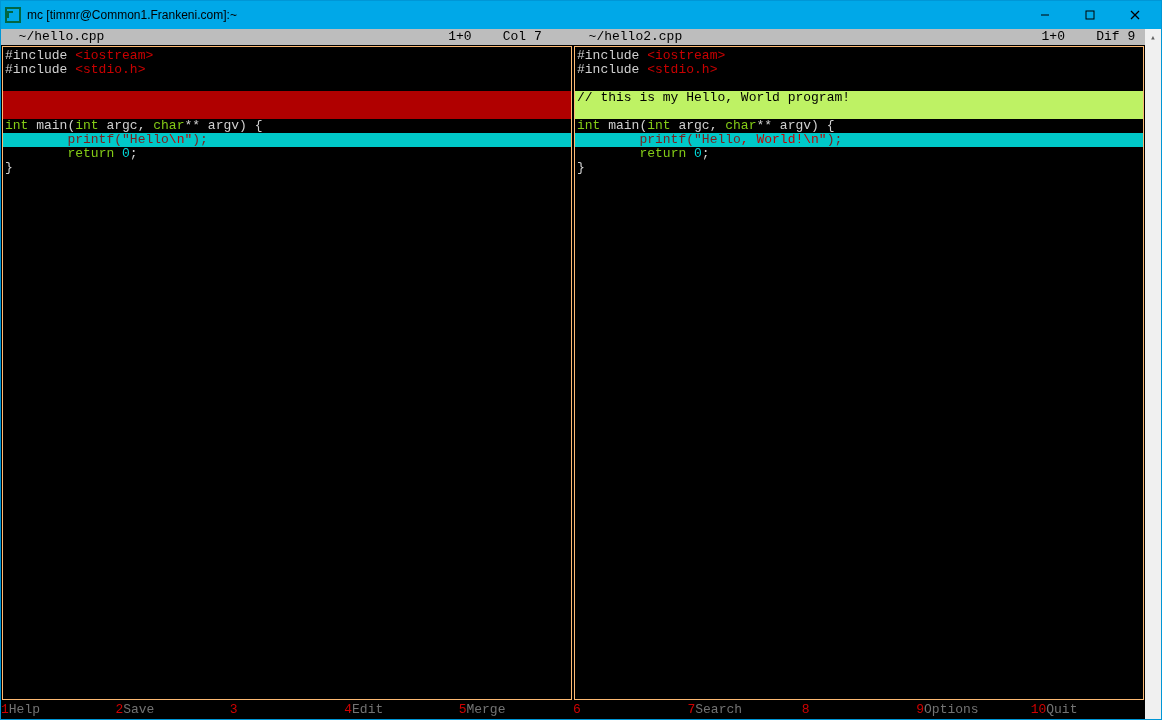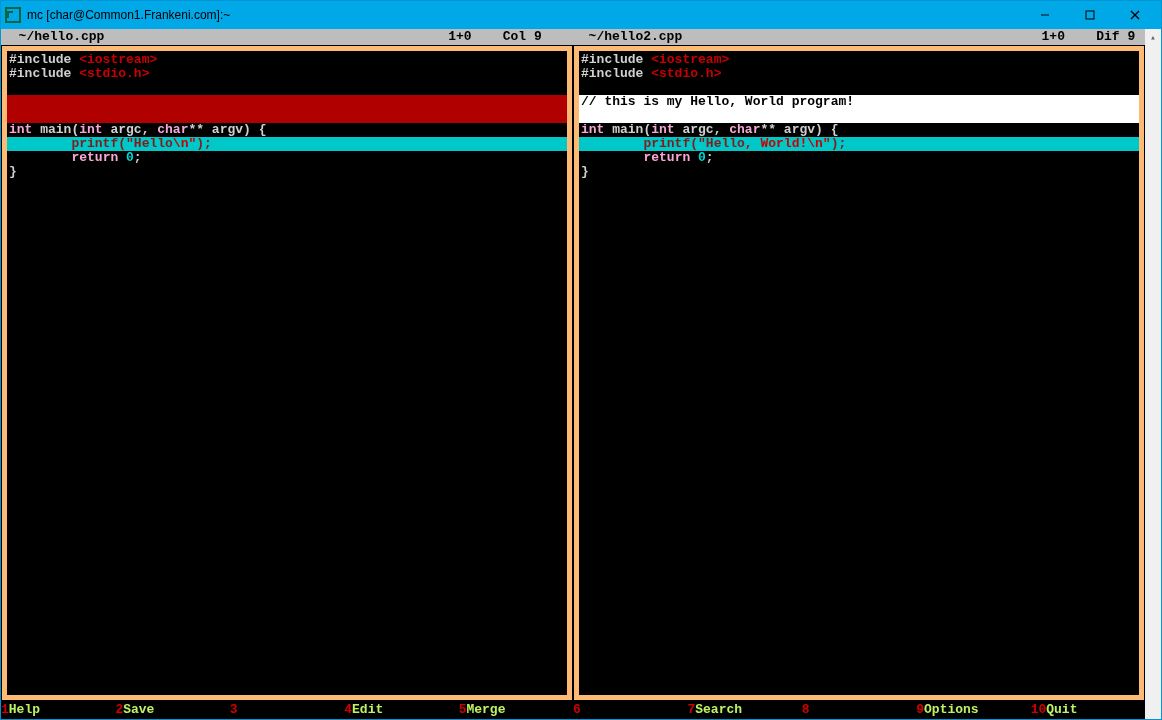--- a/index.html
+++ b/index.html
@@ -57,40 +57,40 @@
   .status-right { flex: 1; align-items: flex-end; }
   
   .panes {
     flex: 1;
     display: flex;
     background: #000;
     padding: 0;
   }
   .pane {
     flex: 1;
-    border: 5px solid #fdba74;
+    border: 1px solid #fdba74;
     background: #000;
     margin: 1px;
     overflow: hidden;
     position: relative;
   }
   .pane .content {
     white-space: pre;
     color: #d0d0d0;
     font-size: 13px;
     line-height: 14px;
     padding: 2px 0 0 0;
   }
   .line { height: 14px; white-space: pre; padding-left: 2px; }
   .line.diff-red { background: #b00000; }
-  .line.diff-green { background: #ffffff; color: #fff; }
+  .line.diff-green { background: #bef264; color: #fff; }
   .line.diff-cyan { background: #00c8c8; color: #000; }
   
   .tok-white { color: #d0d0d0; }
-  .tok-yellow { color: #f9a8d4; }
+  .tok-yellow { color: #84cc16; }
   .tok-red { color: #c80000; }
   .tok-blue { color: #7f1d1d; }
   .tok-black { color: #000; }
   .tok-cyan { color: #00d8d8; }
   
   .scrollbar-gutter {
     width: 16px;
     background: #f0f0f0;
     display: flex;
     flex-direction: column;
@@ -109,64 +109,64 @@
     background: #000;
     color: #bdbdbd;
     display: flex;
     align-items: center;
     font-size: 13px;
     line-height: 18px;
     white-space: pre;
   }
   .fkeys .cell { flex: 1; display: flex; }
   .fkeys .num { color: #d00000; }
-  .fkeys .lbl { color: #bef264; }
+  .fkeys .lbl { color: #737373; }
 </style>
 </head>
 <body>
 
 <div class="window">
 
   <div class="titlebar">
     <span class="app-icon">
       <svg width="16" height="16" viewBox="0 0 16 16">
           <rect x="1" y="1" width="14" height="14" fill="none" stroke="#064" stroke-width="2"></rect>
           <path d="M3 11 L3 5 L8 5" fill="none" stroke="#064" stroke-width="2"></path>
         </svg>
     </span>
-    <span class="title">mc [char@Common1.Frankeni.com]:~</span>
+    <span class="title">mc [timmr@Common1.Frankeni.com]:~</span>
     <span class="spacer"></span>
     <div class="winbtn">
         <svg width="10" height="10">
           <line x1="1" y1="5" x2="9" y2="5" stroke="#000" stroke-width="1"></line>
         </svg>
       </div>
     <div class="winbtn">
         <svg width="10" height="10">
           <rect x="1" y="1" width="8" height="8" fill="none" stroke="#000" stroke-width="1"></rect>
         </svg>
       </div>
     <div class="winbtn">
         <svg width="10" height="10">
           <line x1="1" y1="1" x2="9" y2="9" stroke="#000" stroke-width="1.2"></line>
           <line x1="9" y1="1" x2="1" y2="9" stroke="#000" stroke-width="1.2"></line>
         </svg>
       </div>
   </div>
 
-  <div style="flex:1;display:flex;font-weight:bold;">
+  <div style="flex:1;display:flex;">
     <div style="flex:1;display:flex;flex-direction:column;">
 
       <div class="status-bar">
         <div class="status-left">
           <span>  <span>~/hello.cpp</span></span>
           <span style="flex:1"></span>
           <span>1+0</span>
           <span>    </span>
-          <span>Col 9</span>
+          <span>Col 7</span>
           <span>    </span>
         </div>
         <div class="status-right">
           <span>  <span>~/hello2.cpp</span></span>
           <span style="flex:1"></span>
           <span>1+0</span>
           <span>    </span>
           <span>Dif 9</span>
           <span> </span>
         </div>

